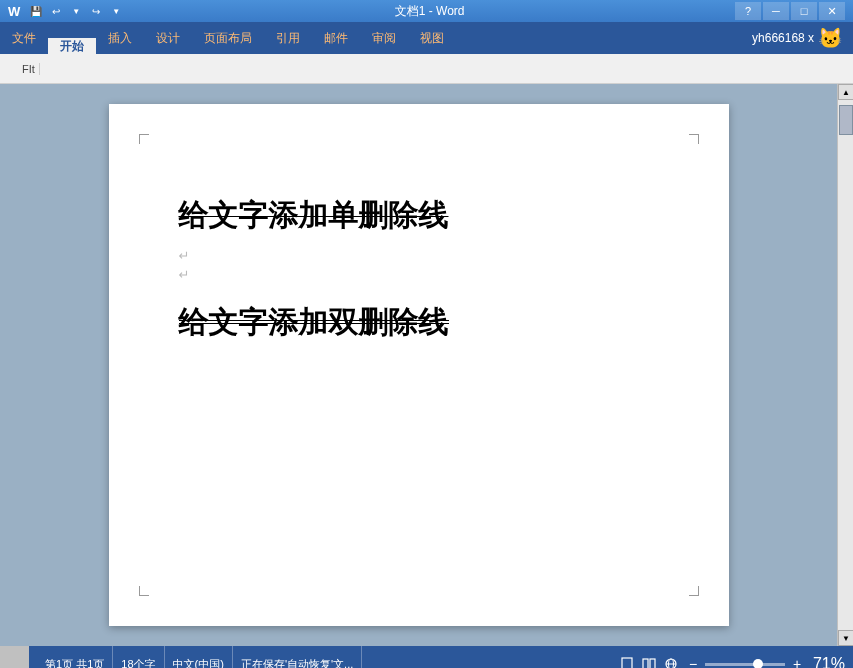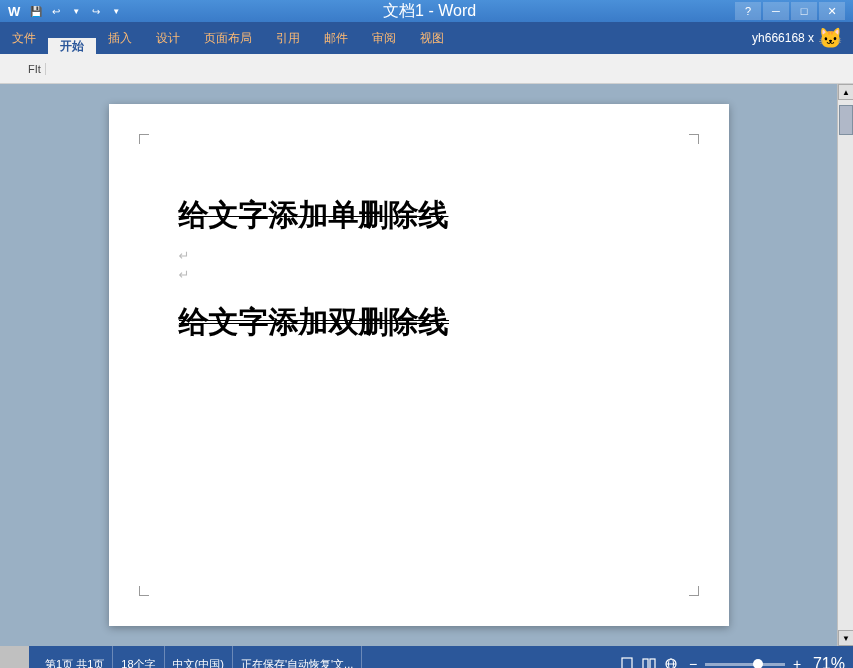--- a/index.html
+++ b/index.html
@@ -10,21 +10,21 @@
       height: 22px;
       background: linear-gradient(to bottom, #4a90d9, #3a7bc8);
       display: flex;
       align-items: center;
       justify-content: space-between;
       padding: 0 8px;
       color: white;
       font-size: 12px;
     }
     .title-bar-left { display: flex; align-items: center; gap: 4px; }
-    .title-bar-title { flex: 1; text-align: center; font-size: 16px; color: white; }
+    .title-bar-title { flex: 1; text-align: center; font-size: 12px; color: white; }
     .title-bar-controls { display: flex; gap: 2px; }
     .title-btn {
       width: 26px; height: 18px;
       background: rgba(255,255,255,0.2);
       border: none;
       color: white;
       font-size: 11px;
       cursor: pointer;
       display: flex; align-items: center; justify-content: center;
     }
@@ -258,21 +258,21 @@
   <button class="ribbon-tab">邮件</button>
   <button class="ribbon-tab">审阅</button>
   <button class="ribbon-tab">视图</button>
   <div class="ribbon-user">
     <span>yh666168 x</span>
     <span class="avatar-emoji">🐱</span>
   </div>
 </div>
 
 <div class="menu-bar">
-  <div style="display:flex;align-items:center;padding:2px 24px;gap:17px;flex:1;">
+  <div style="display:flex;align-items:center;padding:2px 18px;gap:17px;flex:1;">
 
     <span style="font-size:11px;color:#444;padding:0 4px;border-right:1px solid #ccc;">FIt</span>
     <span style="font-size:11px;color:#444;padding:0 8px;">​</span>
   </div>
 </div>
 
 <div class="doc-area">
   <div class="doc-content">
     <div class="page">
 

